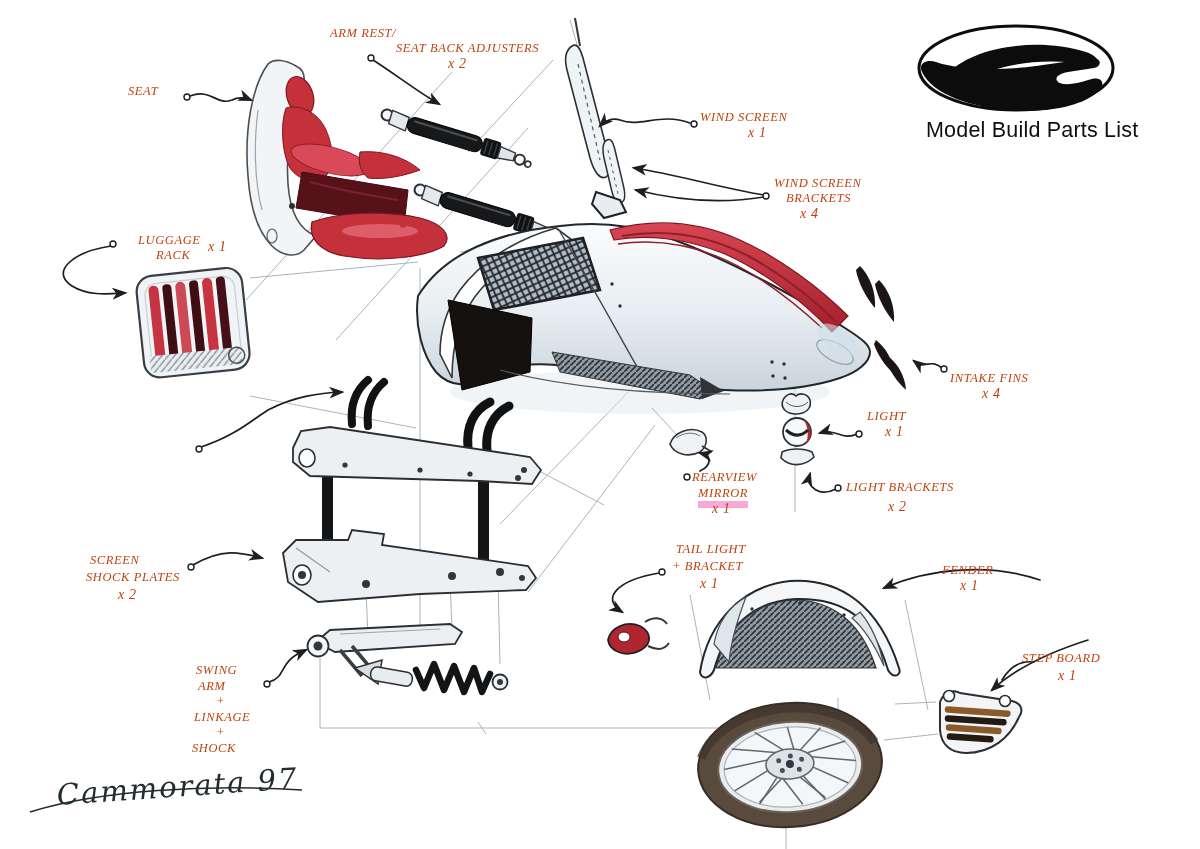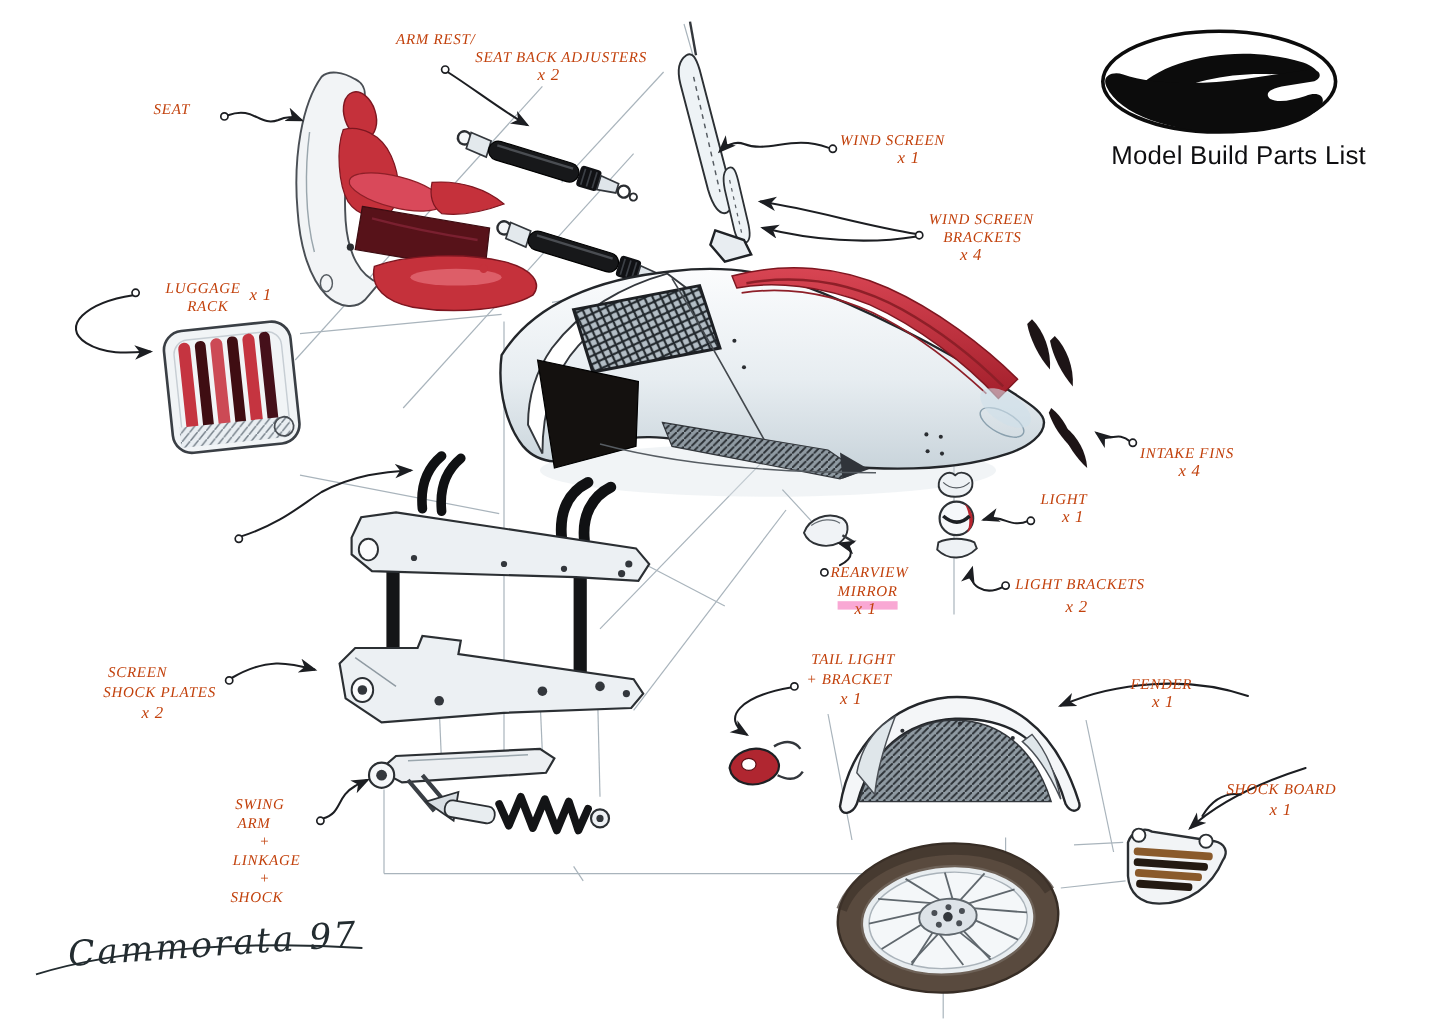--- a/index.html
+++ b/index.html
@@ -392,21 +392,21 @@
   <span class="ln" style="margin-left:2px;">+ BRACKET</span>
   <span class="ln qty" style="margin-left:30px;">x 1</span>
 </div>
 
 <div class="hand" style="left:942px;top:563px;">
   <span class="ln">FENDER</span>
   <span class="ln qty" style="margin-left:18px;">x 1</span>
 </div>
 
 <div class="hand" style="left:1022px;top:649px;line-height:18px;">
-  <span class="ln">SHOCK BOARD</span>
+  <span class="ln">STEP BOARD</span>
   <span class="ln qty" style="margin-left:36px;">x 1</span>
 </div>
 
 <div id="brand-title" style="left:926px;top:118px;">Model Build Parts List</div>
 
 <div id="signature" style="left:58px;top:778px;">Cammorata 97</div>
 
 </div>
 
 </body></html>

